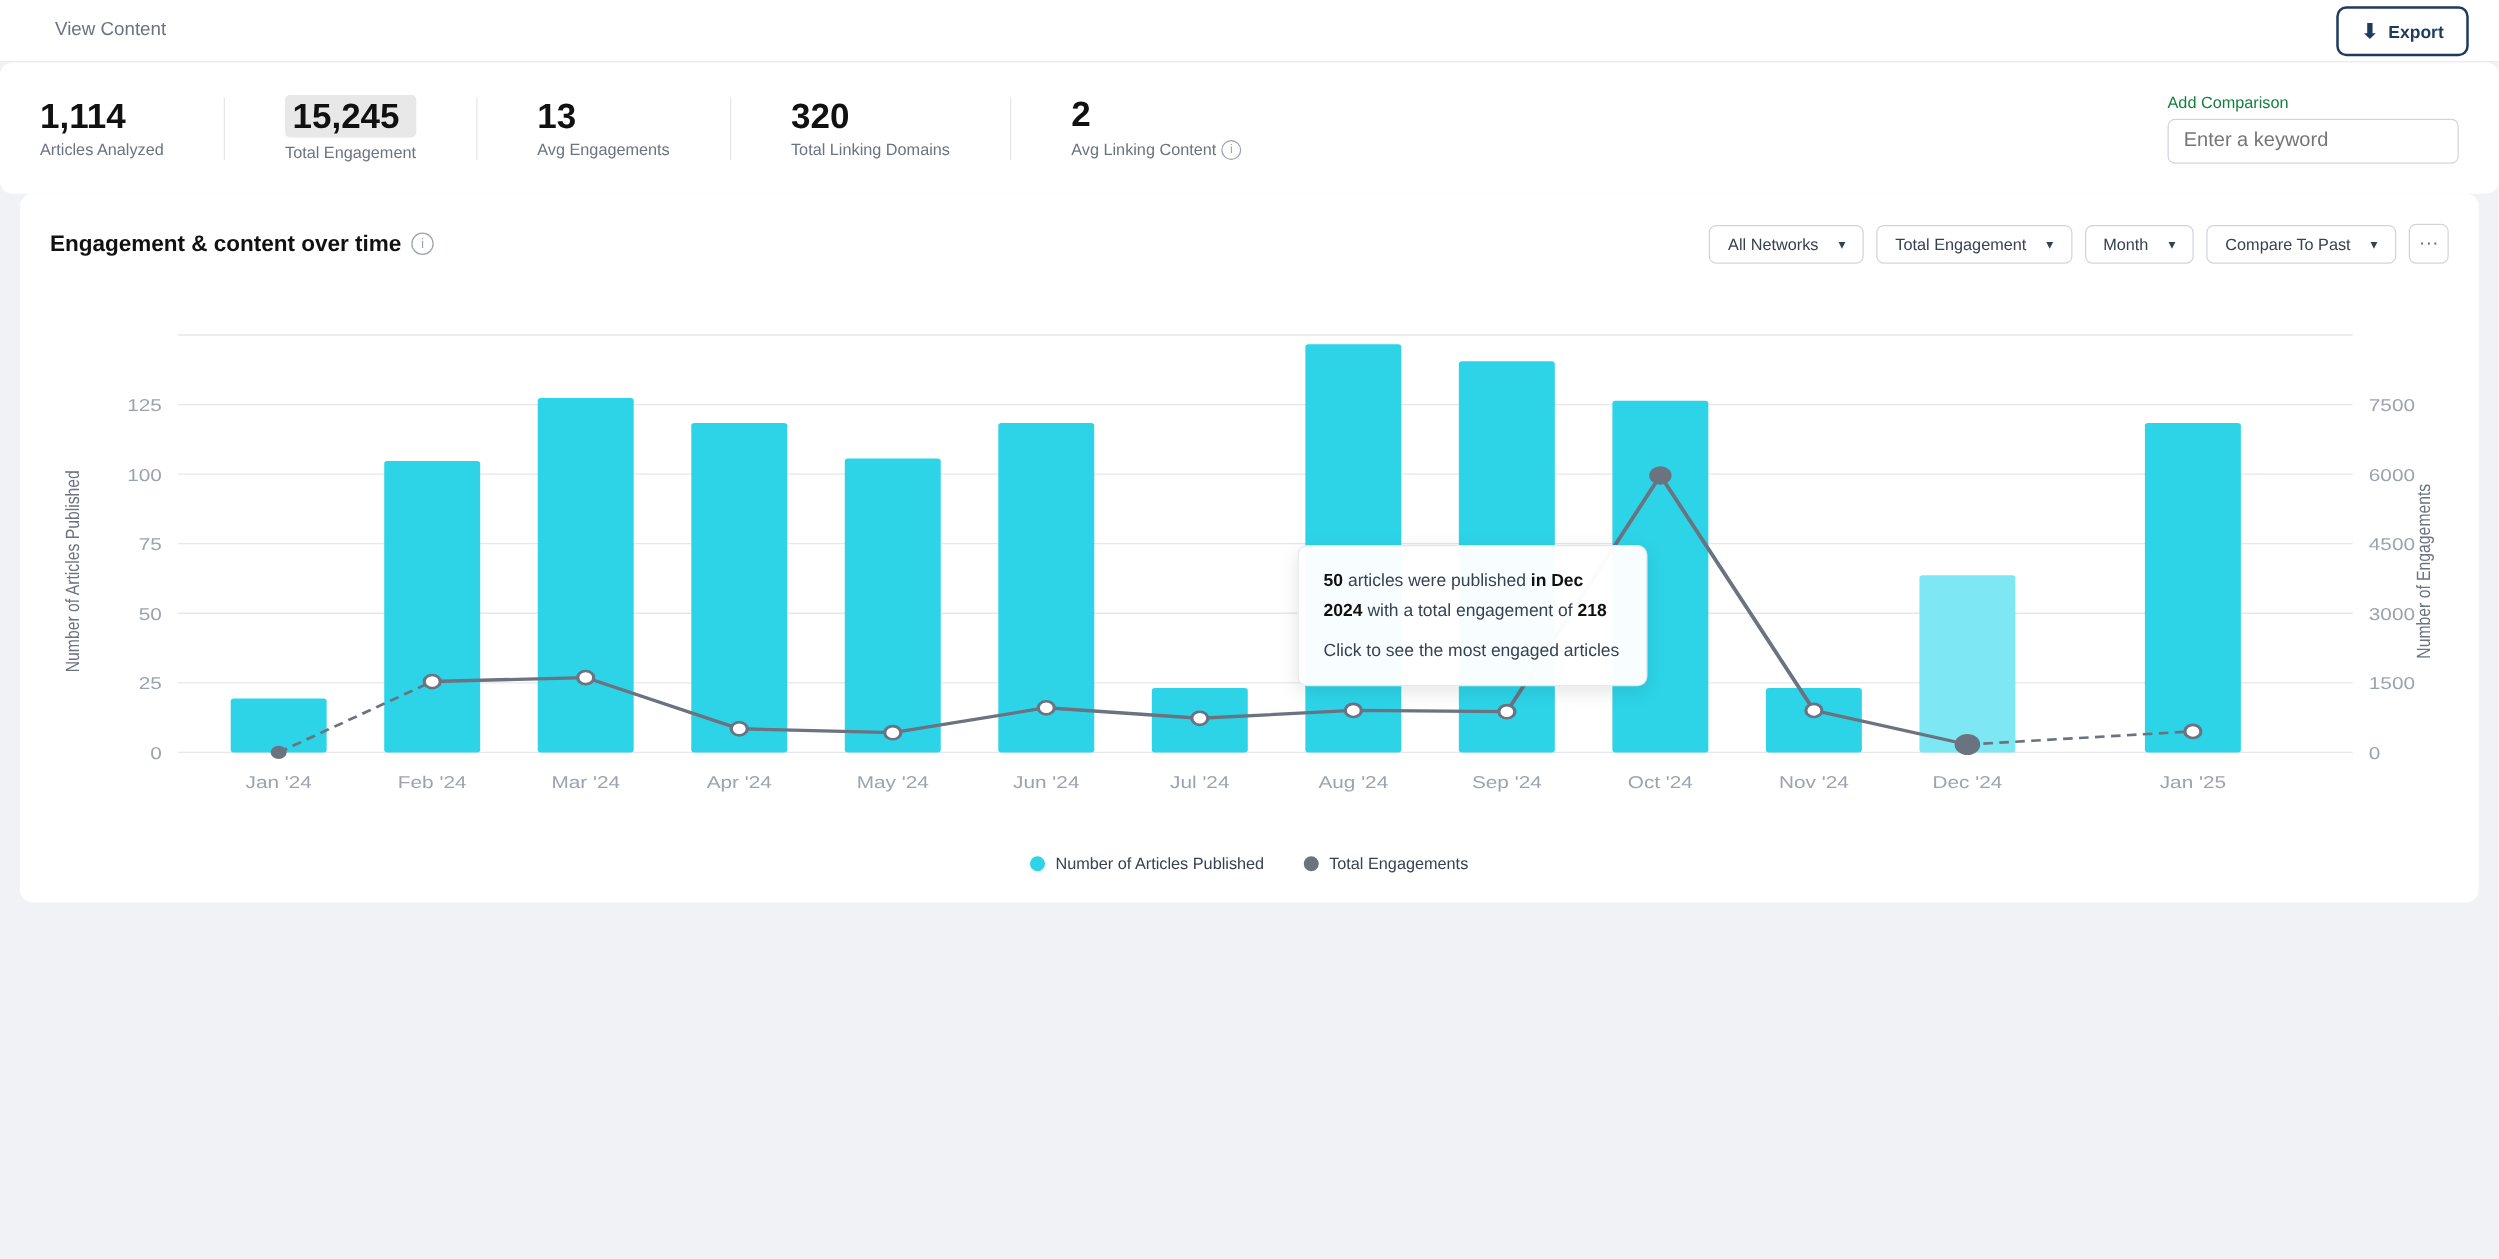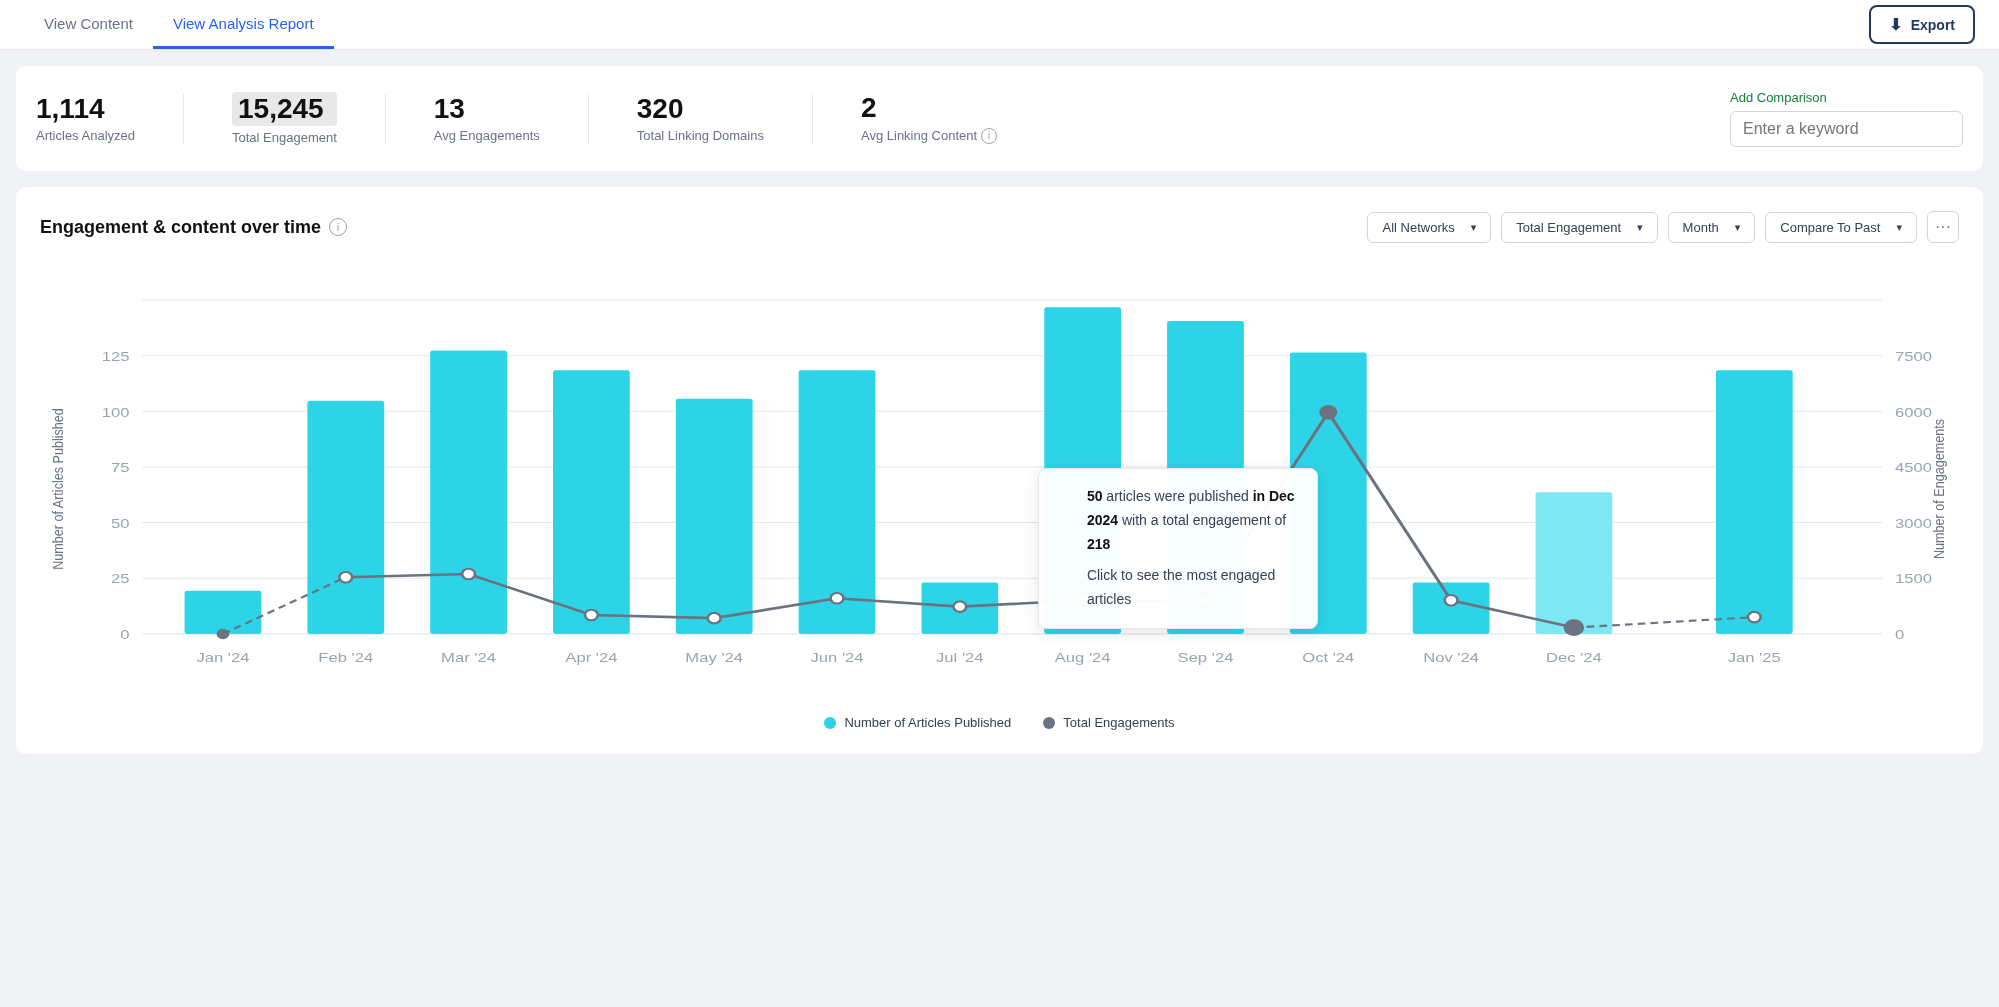--- a/index.html
+++ b/index.html
@@ -39,23 +39,22 @@
       border-radius: 8px;
       background: #fff;
       color: #1e3a5f;
       font-weight: 600;
       font-size: 14px;
       cursor: pointer;
     }
 
     .metrics-card {
       background: #fff;
-      margin: 16px;
       border-radius: 10px;
-      padding: 24px 20px;
+      padding: 24px 32px;
       display: flex;
       align-items: center;
       gap: 0;
     }
     .metric-item {
       flex: 0 0 auto;
       padding-right: 48px;
     }
     .metric-value {
       font-size: 28px;
@@ -214,23 +213,20 @@
       margin-top: 8px;
     }
   </style>
 </head>
 <body>
 
 <div class="top-nav">
   <div class="top-nav-tabs">
     <div class="top-nav-tab">
       <span>View Content</span>
-    </div>
-    <div class="top-nav-tab active">
-      <span>View Analysis Report</span>
     </div>
   </div>
   <button class="export-btn">
     <span style="font-size:16px;">⬇</span>
     <span>Export</span>
   </button>
 </div>
 
 <div class="metrics-card">
   <div class="metric-item">
@@ -379,21 +375,21 @@
       <text x="719" y="365" text-anchor="middle" font-size="13" fill="#9ca3af">Jul '24</text>
       <text x="815" y="365" text-anchor="middle" font-size="13" fill="#9ca3af">Aug '24</text>
       <text x="911" y="365" text-anchor="middle" font-size="13" fill="#9ca3af">Sep '24</text>
       <text x="1007" y="365" text-anchor="middle" font-size="13" fill="#9ca3af">Oct '24</text>
       <text x="1103" y="365" text-anchor="middle" font-size="13" fill="#9ca3af">Nov '24</text>
       <text x="1199" y="365" text-anchor="middle" font-size="13" fill="#9ca3af">Dec '24</text>
       <text x="1340" y="365" text-anchor="middle" font-size="13" fill="#9ca3af">Jan '25</text>
     </svg>
 
     
-    <div class="tooltip-box" style="top: 45%; left: 52%; padding-left: 48px;">
+    <div class="tooltip-box" style="top: 45%; left: 52%;">
       <div>
         <b>50</b> articles were published <b id="tooltip-month-span">in Dec 2024</b> with a total engagement of <b>218</b>
       </div>
       <div class="click-hint">Click to see the most engaged articles</div>
     </div>
   </div>
 
   <div class="legend">
     <div class="legend-item">
       <div class="legend-dot" style="background:#2dd4e8;"></div>

